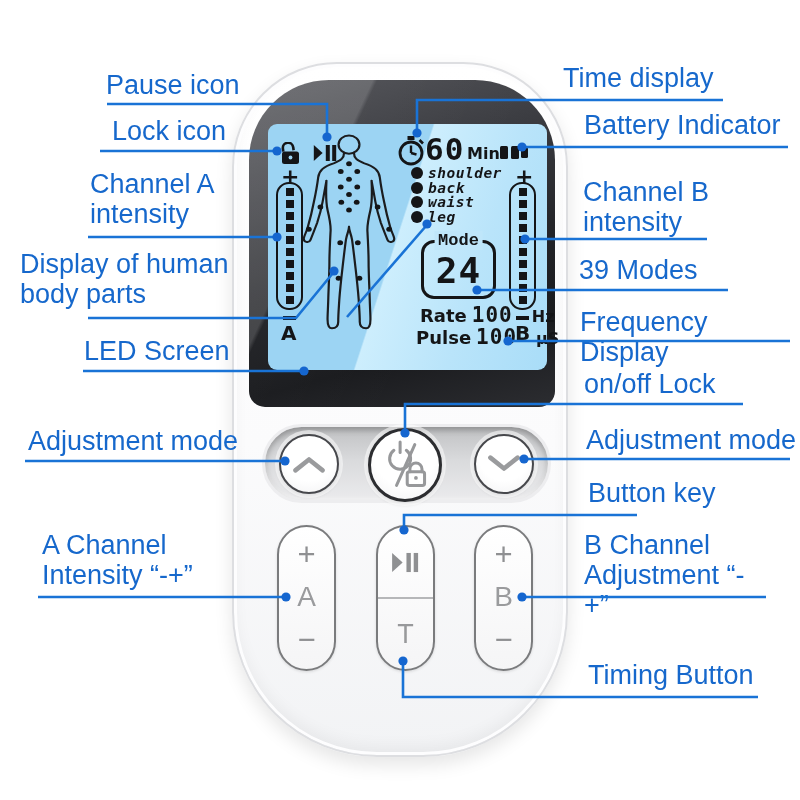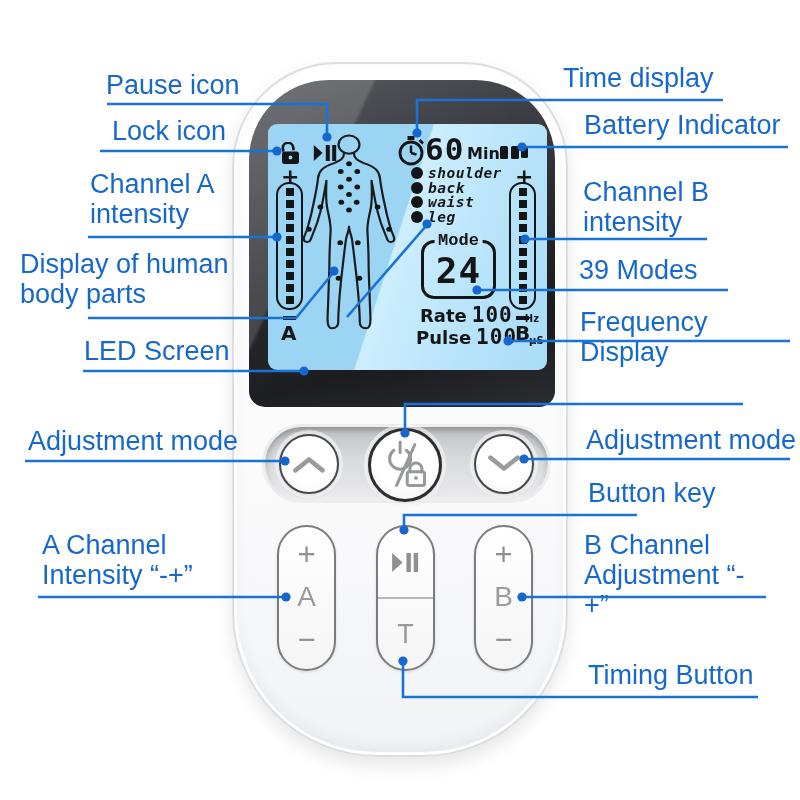--- a/index.html
+++ b/index.html
@@ -68,21 +68,21 @@
   .modebox .mlabel {
     position:absolute; top:-12px; left:50%; transform:translateX(-50%);
     background:#bfe6fa; padding:0 4px; font-size:17px; font-weight:bold;
     font-family:Liberation Mono, monospace;
   }
   .modebox .mval { font-size:36px; line-height:56px; }
 
   .readout { position:absolute; display:flex; align-items:baseline; }
   .readout .rl { font-size:18px; margin-right:5px; }
   .readout .rv { font-size:21px; }
-  .readout .ru { font-size:10px; margin-left:12px; }
+  .readout .ru { font-size:16px; margin-left:19px; }
 
   
   .recess {
     position:absolute; left:28px; top:360px; width:289px; height:79px;
     border-radius:40px; border:3px solid #ededef;
     background:linear-gradient(180deg,#c0c1c3 0%,#d9dadc 45%,#ebebed 100%);
     box-shadow:inset 0 3px 6px rgba(0,0,0,0.28), inset 0 -2px 3px rgba(255,255,255,0.7);
   }
   .btn-round {
     position:absolute; border-radius:50%;
@@ -315,20 +315,21 @@
   <div class="lbl" style="left:20px;top:249px;width:218px">Display of human body parts</div>
   <div class="lbl" style="left:84px;top:336px">LED Screen</div>
   <div class="lbl" style="left:28px;top:426px">Adjustment mode</div>
   <div class="lbl" style="left:42px;top:530px;width:180px">A Channel Intensity “-+”</div>
 
   <div class="lbl" style="left:563px;top:63px">Time display</div>
   <div class="lbl" style="left:583px;top:177px;width:165px">Channel B intensity</div>
   <div class="lbl" style="left:584px;top:110px">Battery Indicator</div>
   <div class="lbl" style="left:579px;top:255px">39 Modes</div>
   <div class="lbl" style="left:580px;top:307px">Frequency Display</div>
+  <div class="lbl" style="left:584px;top:369px">on/off  Lock</div>
   <div class="lbl" style="left:586px;top:425px">Adjustment mode</div>
   <div class="lbl" style="left:588px;top:478px">Button key</div>
   <div class="lbl" style="left:584px;top:530px;width:180px">B Channel Adjustment “-+”</div>
   <div class="lbl" style="left:588px;top:660px">Timing Button</div>
 
   <svg id="lines" width="800" height="800" viewBox="0 0 800 800">
     <polyline points="107,104 327,104 327,134"></polyline>
       <circle cx="327" cy="137" r="4.6"></circle>
     <polyline points="100,151 275,151"></polyline>
       <circle cx="277" cy="151" r="4.6"></circle>

